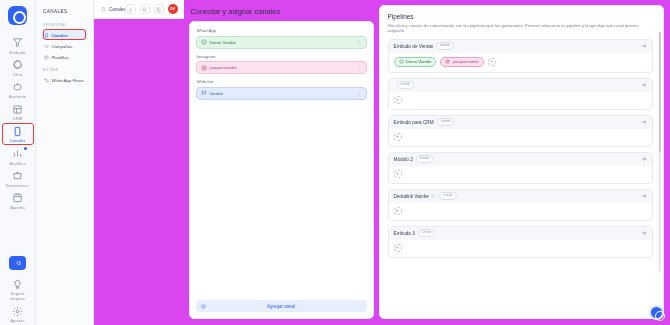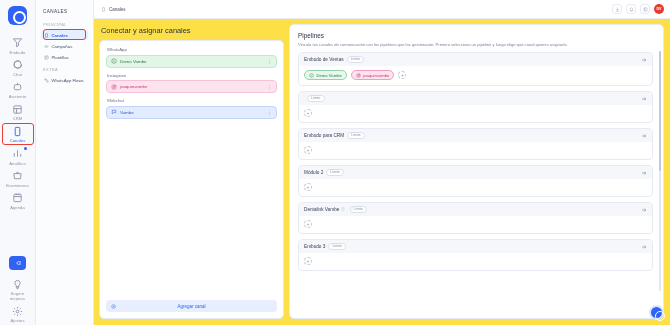--- a/index.html
+++ b/index.html
@@ -74,21 +74,21 @@
   }
   .side-item svg { width: 5px; height: 5px; flex: 0 0 5px; color: #8c93a6; }
   .side-item.active { background: #e7efff; color: #2f62f5; font-weight: bold; }
   .side-item.active svg { color: #2f62f5; }
   .side-sel {
     position: absolute; left: 2px; right: 2px; height: 11px;
     border: 1.4px solid #ee3b33; border-radius: 3px; pointer-events: none;
   }
 
   
-  .main { flex: 1; height: 325px; display: flex; flex-direction: column; background: #fde047; }
+  .main { flex: 1; height: 325px; display: flex; background: #d946ef; }
   .topbar {
     height: 19px; background: #fff; border-bottom: 1px solid #e9ecf3;
     display: flex; align-items: center; padding: 0 6px 0 7px;
     border-radius: 0 0 0 0;
   }
   .crumb { display: flex; align-items: center; gap: 3px; font-size: 4.5px; color: #4b5268; }
   .crumb svg { width: 5px; height: 5px; color: #8c93a6; }
   .top-right { margin-left: auto; display: flex; align-items: center; gap: 4px; }
   .tb-ico {
     width: 10px; height: 10px; border: 1px solid #e6eaf2; border-radius: 3px;

